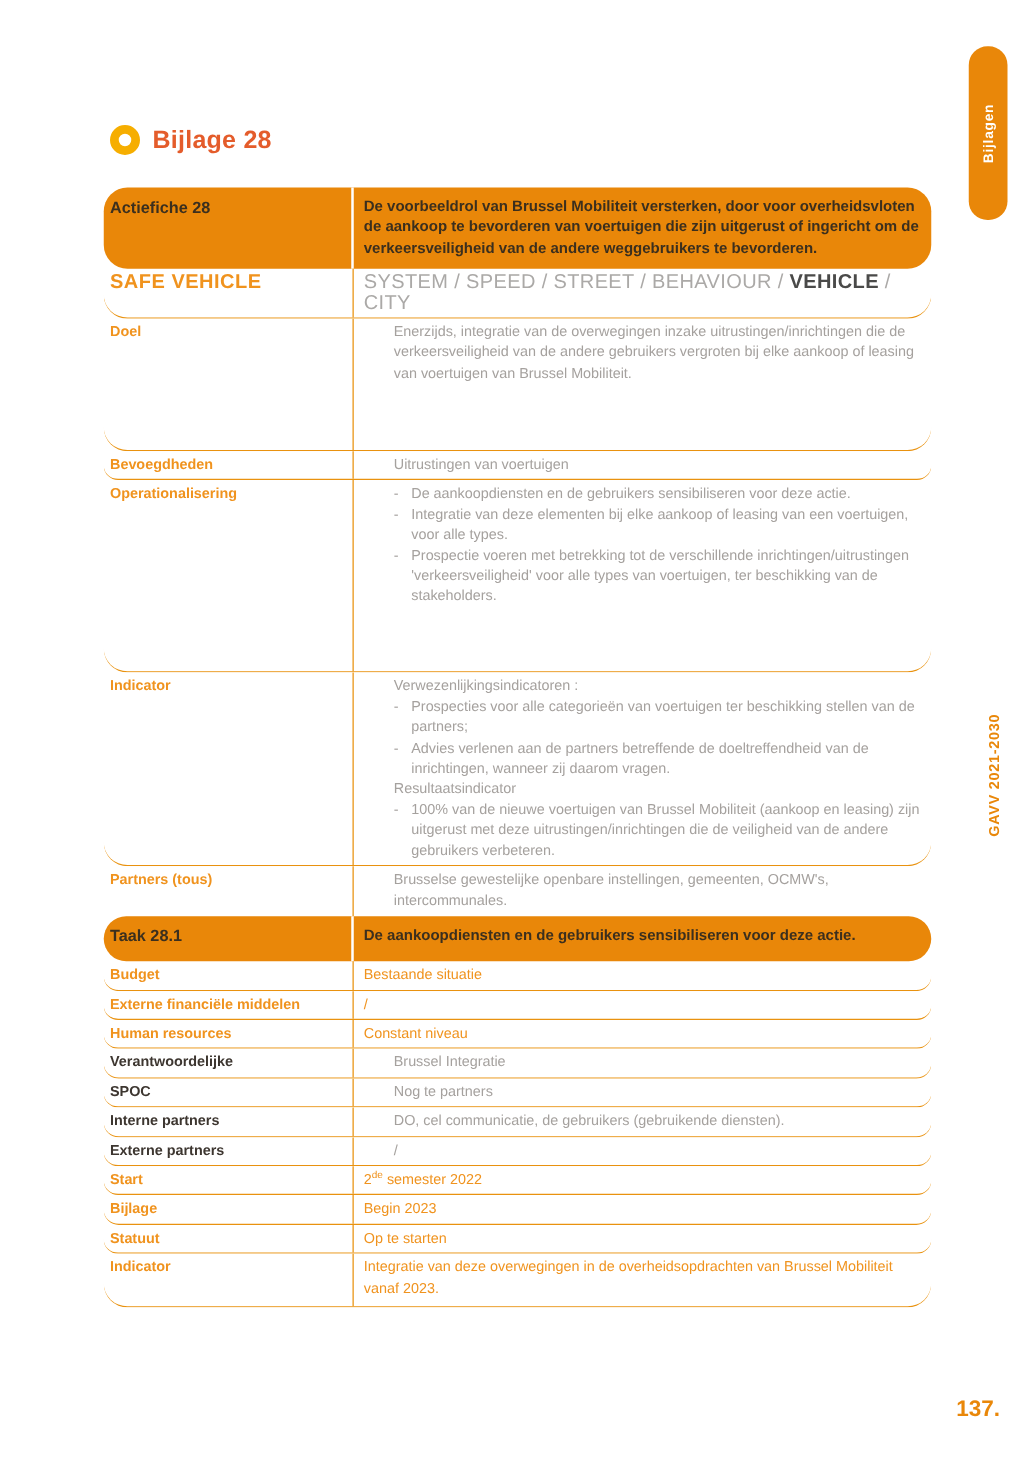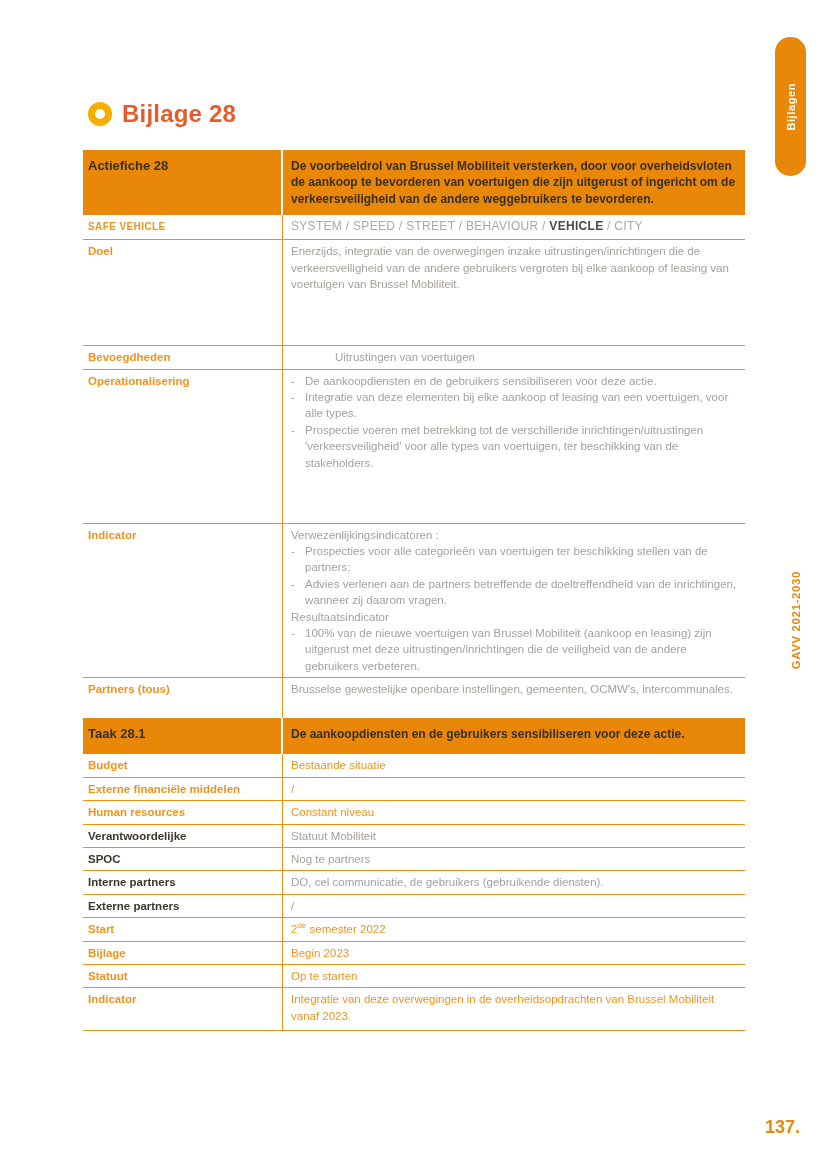--- a/index.html
+++ b/index.html
@@ -28,47 +28,47 @@
   .page-number{
     position:absolute;top:1117px;right:27px;
     color:#E98709;font-size:18px;font-weight:bold;
   }
   
   .title-block{position:absolute;left:88px;top:100px;display:flex;align-items:center;}
   .donut{
     width:10px;height:10px;border:7px solid #F6AE00;border-radius:50%;
     background:#ffffff;margin-right:10px;
   }
-  .page-title{color:#E45C2B;font-size:24px;font-weight:bold;letter-spacing:0.2px;}
+  .page-title{color:#E45C2B;font-size:20px;font-weight:bold;letter-spacing:0.2px;}
   
   .fiche{position:absolute;left:83px;top:150px;width:662px;font-size:11.5px;line-height:16.4px;}
-  .row{display:flex;border-bottom:1px solid #E9920F;box-sizing:border-box;}
+  .row{display:flex;border-bottom:1px solid #E9920F;box-sizing:border-box;border-radius:19px;}
   .row:last-child{border-bottom:1px solid #E9920F;}
   .cl{width:200px;box-sizing:border-box;flex:0 0 200px;
       border-right:1px solid #E9920F;padding:3px 8px 3px 5px;}
   .cv{flex:1;box-sizing:border-box;padding:3px 6px 3px 8px;}
   .row-orange{background:#E98709;border-bottom:none;}
   .row-orange .cl{border-right:2px solid #ffffff;}
   .row-orange .cl,.row-orange .cv{padding-top:8px;padding-bottom:8px;}
   .lab-dark-on-orange{color:#3B2F1E;font-weight:bold;font-size:13px;}
   .val-dark-on-orange{color:#3B2F1E;font-weight:bold;font-size:12px;line-height:13px;}
   .lab-orange{color:#F0931E;font-weight:bold;}
   .lab-dark{color:#3D3630;font-weight:bold;}
-  .val-gray{color:#A5A19E;}
+  .val-gray{color:#A5A19E;margin-left:24px;}
   .val-orange{color:#F0931E;}
-  .caps{letter-spacing:0.4px;font-size:10px;}
-  .tags{color:#ABA9A7;font-size:12px;letter-spacing:0.3px;}
+  .caps{letter-spacing:0.4px;font-size:16px;}
+  .tags{color:#ABA9A7;font-size:16px;letter-spacing:0.3px;}
   .tags .hl{color:#4A4A49;font-weight:bold;}
   .para{margin:0;}
   .bullets{margin:0;padding:0;list-style:none;}
   .bullets li{display:flex;margin:0;}
   .bullets li::before{content:"-";flex:0 0 14px;}
   .r-safe{min-height:25px;}
   .r-doel{min-height:106px;}
-  .r-bev{min-height:22px;gap:44px;}
+  .r-bev{min-height:22px;}
   .r-oper{min-height:154px;}
   .r-ind{min-height:152px;}
   .r-part{min-height:40px;border-bottom:none;}
   .r-taak{min-height:36px;}
   .r-det{min-height:23px;}
   .r-last{min-height:43px;}
   sup{font-size:8px;vertical-align:super;line-height:0;}
 </style>
 </head>
 <body>
@@ -194,21 +194,21 @@
     <div class="cv val-orange"><span>/</span></div>
   </div>
 
   <div class="row r-det">
     <div class="cl"><span class="lab-orange">Human resources</span></div>
     <div class="cv val-orange"><span>Constant niveau</span></div>
   </div>
 
   <div class="row r-det">
     <div class="cl"><span class="lab-dark">Verantwoordelijke</span></div>
-    <div class="cv val-gray"><span>Statuut Mobiliteit</span></div>
+    <div class="cv val-gray"><span>Brussel Integratie</span></div>
   </div>
 
   <div class="row r-det">
     <div class="cl"><span class="lab-dark">SPOC</span></div>
     <div class="cv val-gray"><span>Nog te partners</span></div>
   </div>
 
   <div class="row r-det">
     <div class="cl"><span class="lab-dark">Interne partners</span></div>
     <div class="cv val-gray"><span>DO, cel communicatie, de gebruikers (gebruikende diensten).</span></div>

